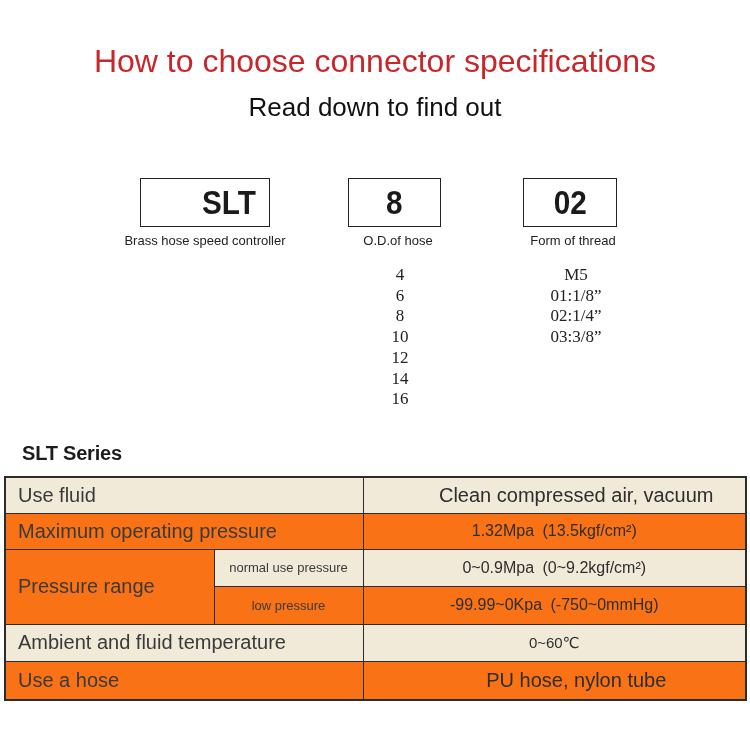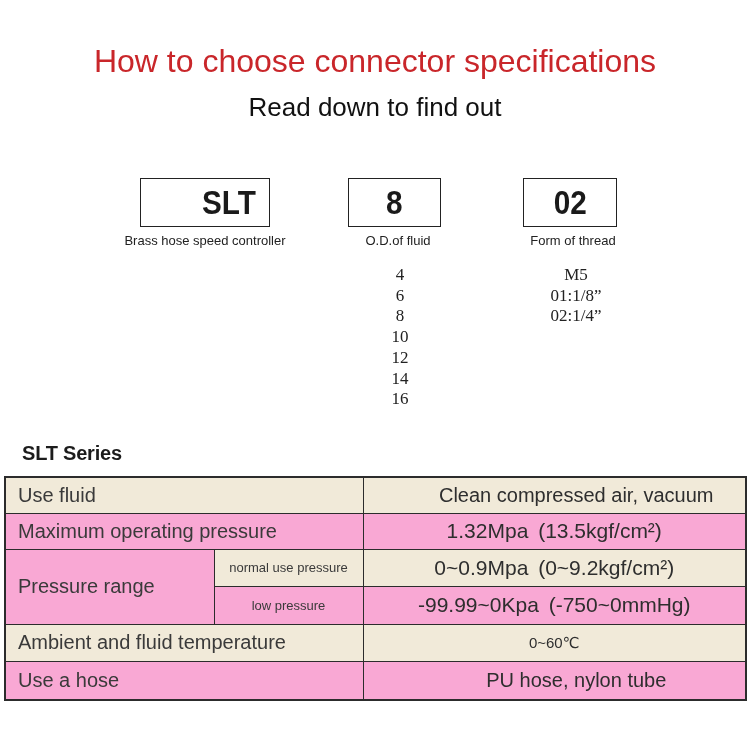--- a/index.html
+++ b/index.html
@@ -6,63 +6,64 @@
   html,body { width:750px; height:750px; background:#ffffff; font-family:"Liberation Sans", "DejaVu Sans", sans-serif; }
   .abs { position:absolute; }
   .title { left:0; top:44px; width:750px; text-align:center; font-size:32px; line-height:1.1; font-weight:400; color:var(--accent,#c9262a); }
   .subtitle { left:0; top:93px; width:750px; text-align:center; font-size:26px; line-height:1.1; color:#111; }
   .code-box { border:1.5px solid #222; background:#fff; display:flex; align-items:center; justify-content:center; }
   .code-text { font-size:33px; font-weight:700; color:#1a1a1a; transform:scaleX(0.9); }
   .box-label { text-align:center; font-size:13px; color:#222; }
   .opt-list { text-align:center; font-size:17px; line-height:20.7px; color:#222; font-family:"Liberation Serif","DejaVu Serif",serif; }
   .series-heading { left:8px; top:442px; font-size:20px; font-weight:700; color:#1c1c1c; letter-spacing:-0.2px;margin-left:14px; }
   table.spec { position:absolute; left:4px; top:476px; width:741px; border-collapse:collapse; table-layout:fixed; border:2px solid #2c2c2c; }
-  table.spec td { border:1.5px solid #2c2c2c; background:#f9a8d4; }
+  table.spec td { border:1.5px solid #2c2c2c; background:#f97316; }
   td.lbl { font-size:20px; color:#3a3a3a; padding-left:12px; text-align:left; }
   td.sub { font-size:13px; color:#3a3a3a; text-align:center; }
   td.val { text-align:center; color:#2e2e2e; }
   .v-lg { font-size:20px;padding-left:44px; }
-  .v-md { font-size:21px; word-spacing:4px;margin-left:35px; }
+  .v-md { font-size:16px; word-spacing:4px;margin-left:35px; }
   .v-sm { font-size:15px; }
   table.spec td.stripe { background:var(--stripe,#f1ead9); }
   tr.r1 { height:36px; } tr.r2 { height:36px; } tr.r3 { height:37px; } tr.r4 { height:38px;border-radius:10px; } tr.r5 { height:37px; } tr.r6 { height:39px; }
 </style>
 </head>
 <body>
 
 <div class="abs title">How to choose connector specifications</div>
 <div class="abs subtitle">Read down to find out</div>
 
 <div class="abs code-box" style="left:140px; top:178px; width:130px; height:49px;padding-left:48px;">
   <span class="code-text">SLT</span>
 </div>
 <div class="abs box-label" style="left:105px; top:233px; width:200px;">Brass hose speed controller</div>
 
 <div class="abs code-box" style="left:348px; top:178px; width:93px; height:49px;">
   <span class="code-text">8</span>
 </div>
-<div class="abs box-label" style="left:325px; top:233px; width:146px;">O.D.of fluid</div>
+<div class="abs box-label" style="left:325px; top:233px; width:146px;">O.D.of hose</div>
 <div class="abs opt-list" style="left:350px; top:265px; width:100px;">
   <div>4</div>
   <div>6</div>
   <div>8</div>
   <div>10</div>
   <div>12</div>
   <div>14</div>
   <div>16</div>
 </div>
 
 <div class="abs code-box" style="left:523px; top:178px; width:94px; height:49px;">
   <span class="code-text">02</span>
 </div>
 <div class="abs box-label" style="left:498px; top:233px; width:150px;">Form of thread</div>
 <div class="abs opt-list" style="left:516px; top:265px; width:120px;">
   <div>M5</div>
   <div>01:1/8”</div>
   <div>02:1/4”</div>
+  <div>03:3/8”</div>
 </div>
 
 <div class="abs series-heading">SLT Series</div>
 
 <table class="spec">
   <colgroup>
       <col style="width:209px">
       <col style="width:149px">
       <col style="width:383px">
     </colgroup>

